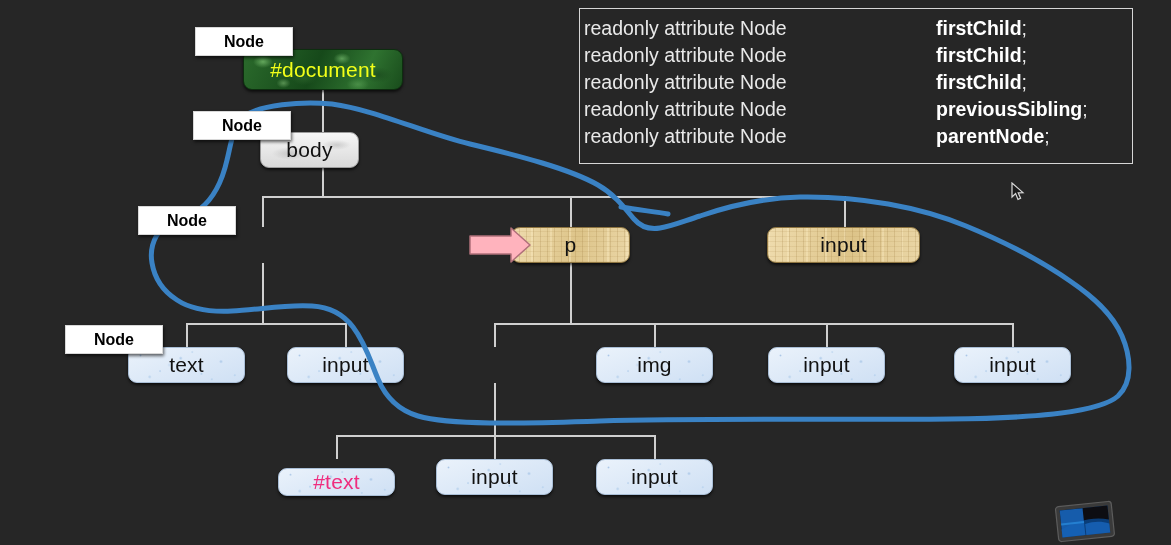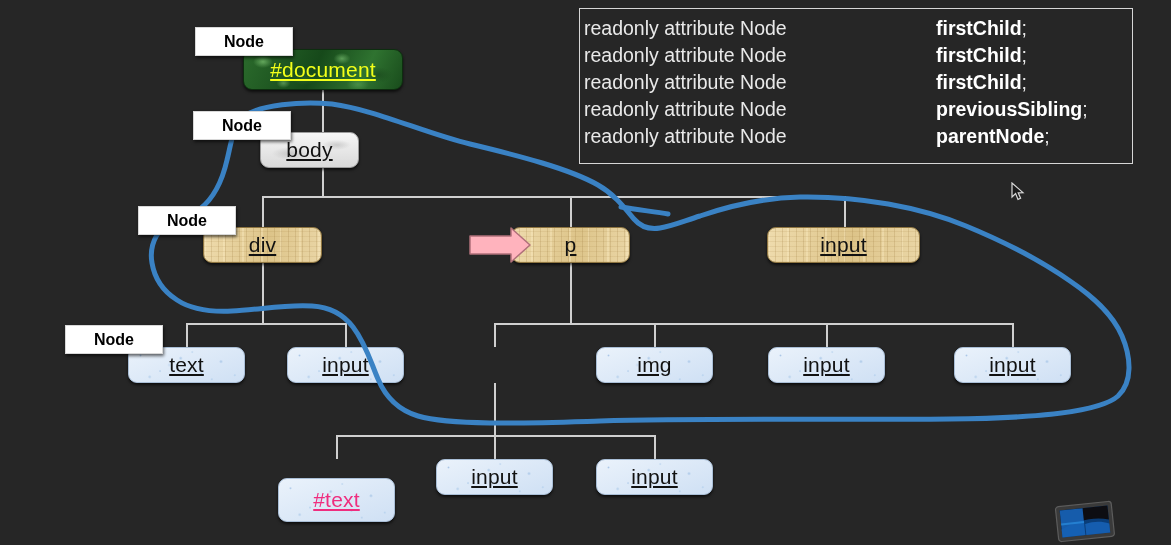--- a/index.html
+++ b/index.html
@@ -16,21 +16,20 @@
     position:absolute;
     border-radius:9px;
     box-sizing:border-box;
     display:flex;align-items:center;justify-content:center;
     font-size:21px;
     color:#111;
     border:1px solid #2b2b2b;
     box-shadow:0 2px 3px rgba(0,0,0,.65);
     letter-spacing:.2px;
     z-index:4;
-    text-decoration:underline;
   }
   
   .tex-green{
     color:#f2ff19;
     background-color:#1f5a22;
     background-image:
       radial-gradient(ellipse 14px 9px at 12% 30%, rgba(120,190,110,.75), transparent 70%),
       radial-gradient(ellipse 18px 10px at 38% 72%, rgba(40,95,40,.9), transparent 70%),
       radial-gradient(ellipse 12px 8px at 62% 22%, rgba(130,200,120,.6), transparent 70%),
       radial-gradient(ellipse 20px 11px at 85% 64%, rgba(30,80,32,.95), transparent 72%),
@@ -140,23 +139,20 @@
   <div class="conn v" style="left:654px;top:435px;height:24px;"></div>
 
   <div class="node tex-green" style="left:243px;top:49px;width:160px;height:41px;">
     <span>#document</span>
   </div>
 
   <div class="node tex-marble" style="left:260px;top:132px;width:99px;height:36px;">
     <span>body</span>
   </div>
 
-  <div class="node tex-tan" style="left:203px;top:227px;width:119px;height:36px;">
-    <span>div</span>
-  </div>
 
   <div class="node tex-tan" style="left:511px;top:227px;width:119px;height:36px;">
     <span>p</span>
   </div>
 
   <div class="node tex-tan" style="left:767px;top:227px;width:153px;height:36px;">
     <span>input</span>
   </div>
 
   <div class="node tex-blue" style="left:128px;top:347px;width:117px;height:36px;">
@@ -173,21 +169,21 @@
   </div>
 
   <div class="node tex-blue" style="left:768px;top:347px;width:117px;height:36px;">
     <span>input</span>
   </div>
 
   <div class="node tex-blue" style="left:954px;top:347px;width:117px;height:36px;">
     <span>input</span>
   </div>
 
-  <div class="node tex-blue txt-pink" style="left:278px;top:478px;width:117px;height:44px;align-items:center;">
+  <div class="node tex-blue txt-pink" style="left:278px;top:468px;width:117px;height:28px;align-items:center;">
     <span>#text</span>
   </div>
 
   <div class="node tex-blue" style="left:436px;top:459px;width:117px;height:36px;">
     <span>input</span>
   </div>
 
   <div class="node tex-blue" style="left:596px;top:459px;width:117px;height:36px;">
     <span>input</span>
   </div>

